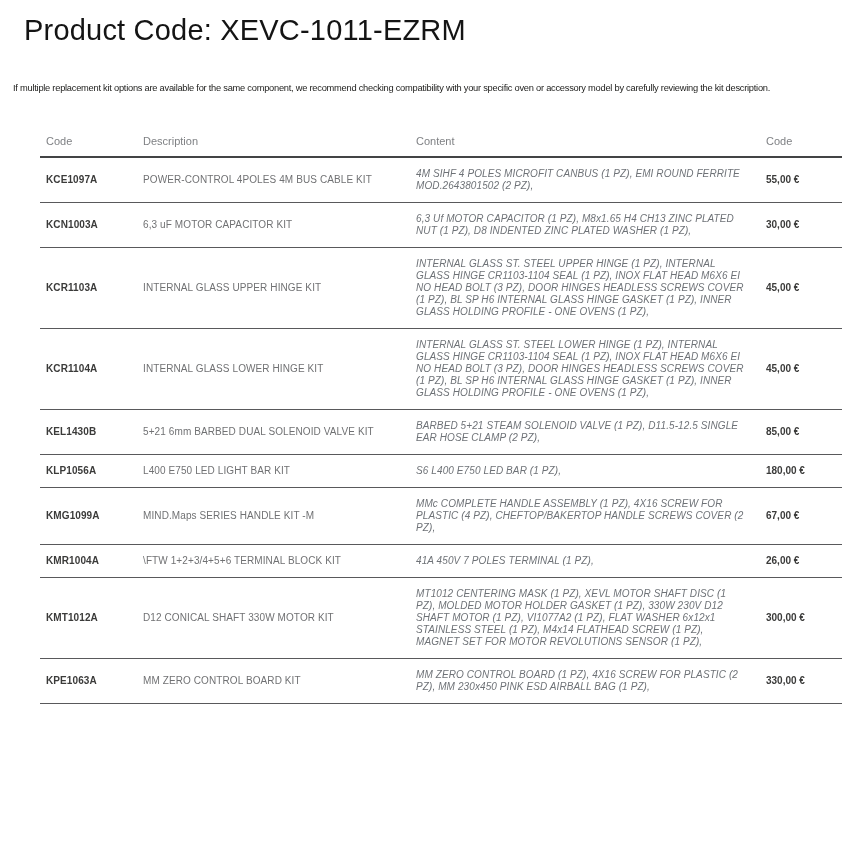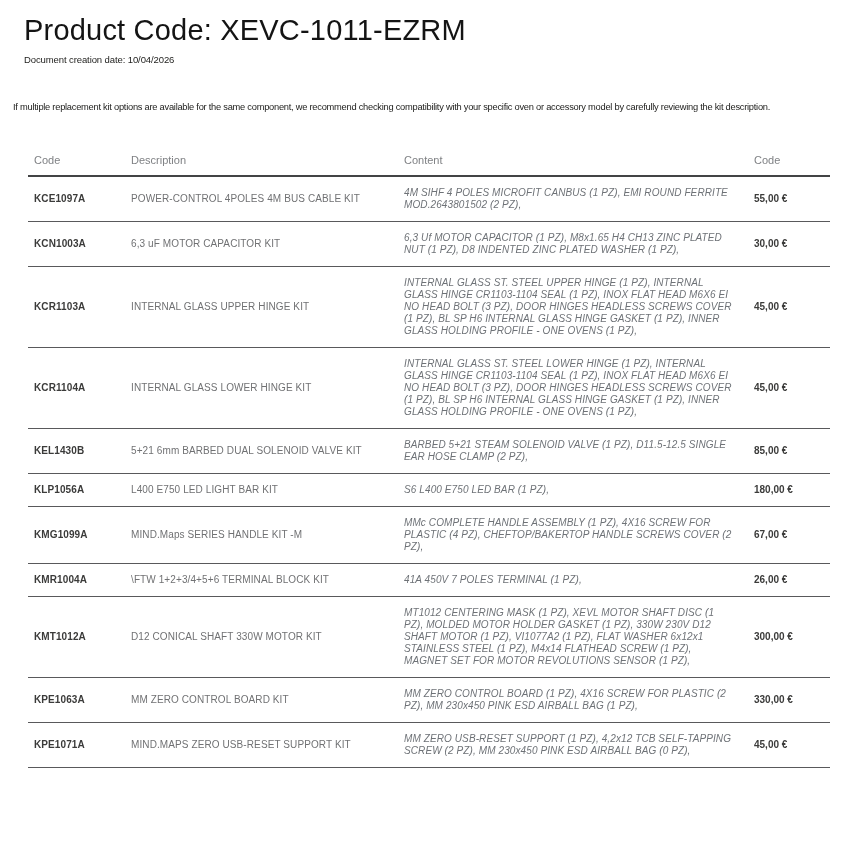--- a/index.html
+++ b/index.html
@@ -20,21 +20,21 @@
   }
   .doc-date { font-size:9.5px; letter-spacing:-0.1px; color:#1d1d1b; line-height:13px; }
 
   .intro {
     margin-top:35px; padding-left:13px; padding-right:6px;
     font-size:9.3px; letter-spacing:-0.25px; line-height:12.8px; color:#1c1c1a;
     white-space:nowrap;
   }
 
   table.parts-table {
-    margin:30px 0 0 28px; width:802px;
+    margin:30px 0 0 40px; width:802px;
     border-collapse:collapse; table-layout:fixed;
   }
   th {
     font-weight:400; font-size:11px; color:#7f8184; text-align:left;
     padding:10px 6px 9px 6px; border-bottom:2px solid #434445;
   }
   td {
     border-bottom:1px solid #59595b; vertical-align:middle;
     padding:10px 6px; font-size:10px;
   }
@@ -43,21 +43,20 @@
   td.content { color:#6e7277; line-height:12px; padding-right:16px; letter-spacing:0.1px;font-style:italic; }
   td.price { font-weight:700; color:#3b3b3a; }
 </style>
 </head>
 <body>
 
 <div class="page">
 
   <div class="doc-header">
     <h1 class="product-code">Product Code: XEVC-1011-EZRM</h1>
-    <div class="doc-date">Document creation date: 10/04/2026</div>
   </div>
 
   <div class="intro">
     <div>If multiple replacement kit options are available for the same component, we recommend checking compatibility with your specific oven or accessory model by carefully reviewing the kit description.</div>
   </div>
 
   <table class="parts-table">
     <colgroup>
       <col style="width:97px">
       <col style="width:273px">
@@ -137,22 +136,16 @@
     <td class="price">300,00 €</td>
   </tr>
 
   <tr>
     <td class="code">KPE1063A</td>
     <td class="desc">MM ZERO CONTROL BOARD KIT</td>
     <td class="content">MM ZERO CONTROL BOARD (1 PZ), 4X16 SCREW FOR PLASTIC (2 PZ), MM 230x450 PINK ESD AIRBALL BAG (1 PZ),</td>
     <td class="price">330,00 €</td>
   </tr>
 
-  <tr>
-    <td class="code">KPE1071A</td>
-    <td class="desc">MIND.MAPS ZERO USB-RESET SUPPORT KIT</td>
-    <td class="content">MM ZERO USB-RESET SUPPORT (1 PZ), 4,2x12 TCB SELF-TAPPING SCREW (2 PZ), MM 230x450 PINK ESD AIRBALL BAG (0 PZ),</td>
-    <td class="price">45,00 €</td>
-  </tr>
 </tbody>
   </table>
 
 </div>
 
 </body></html>

